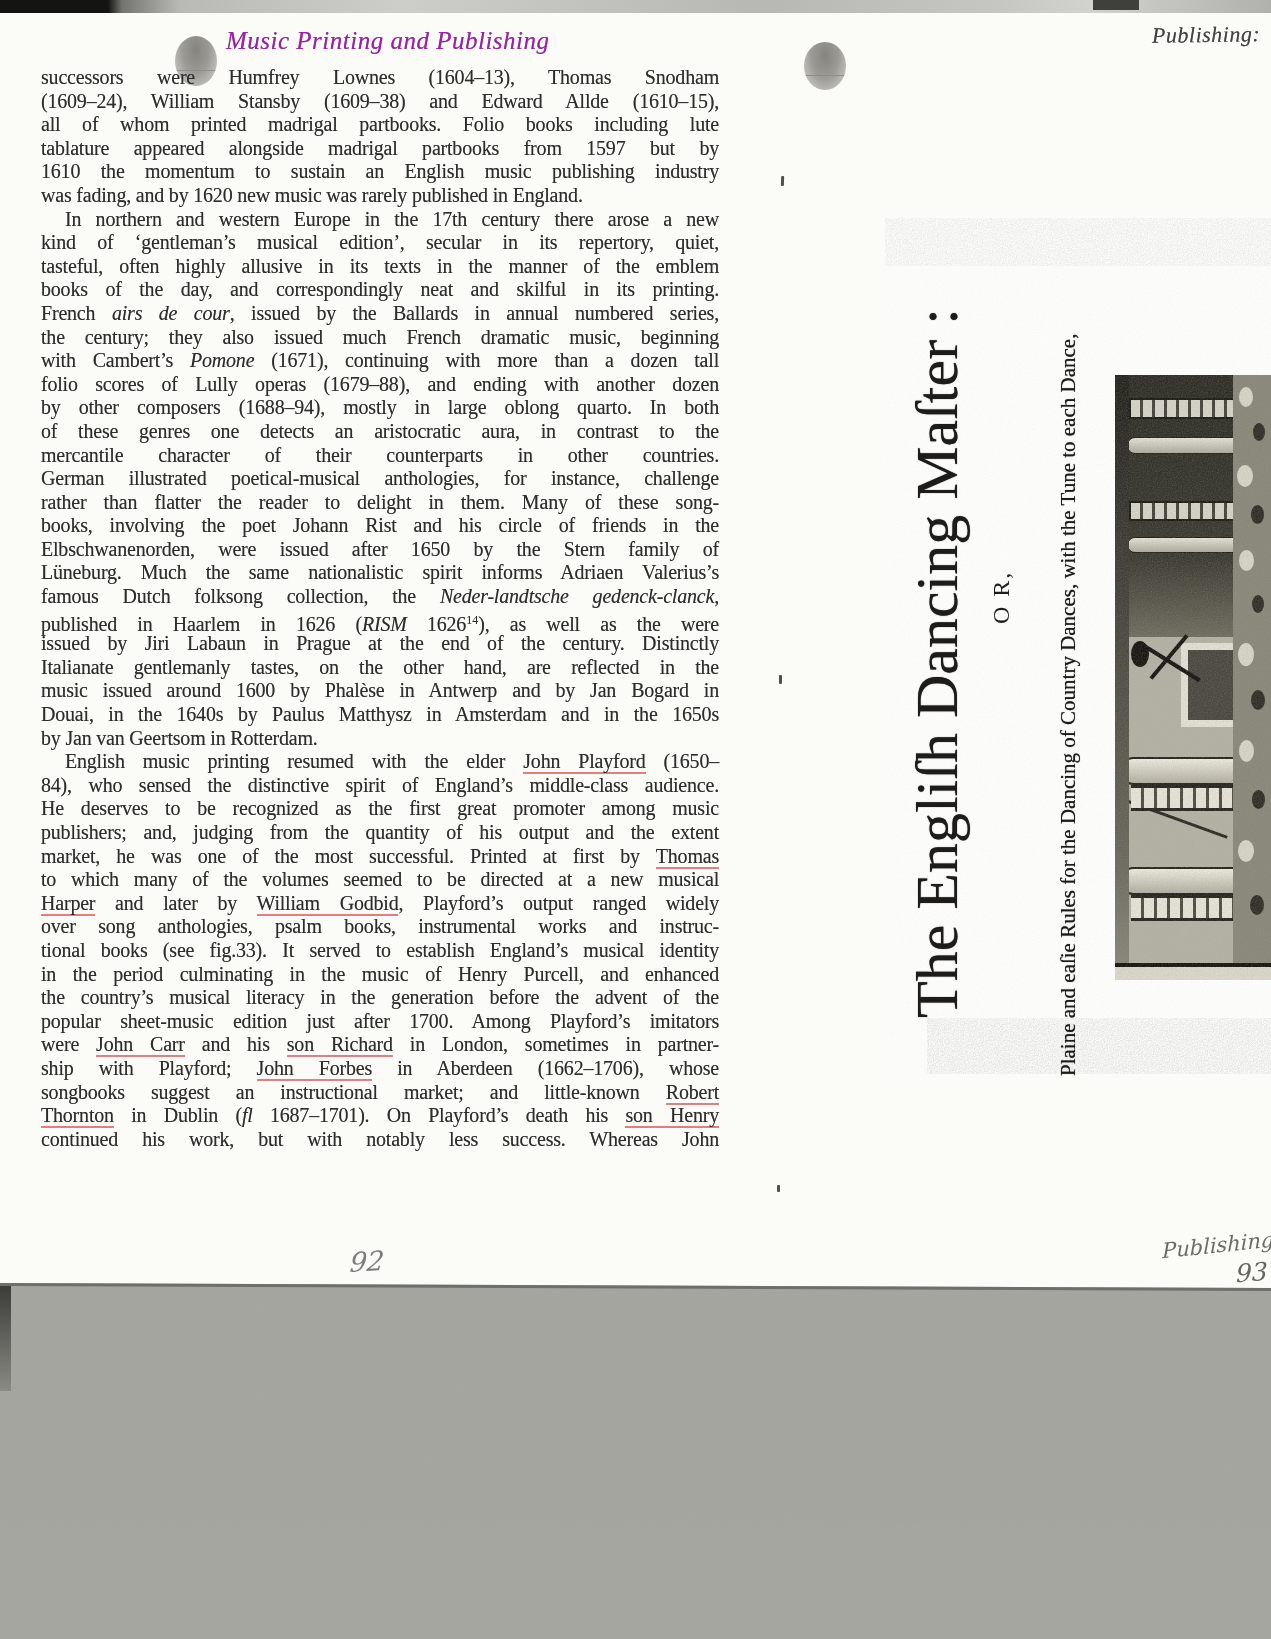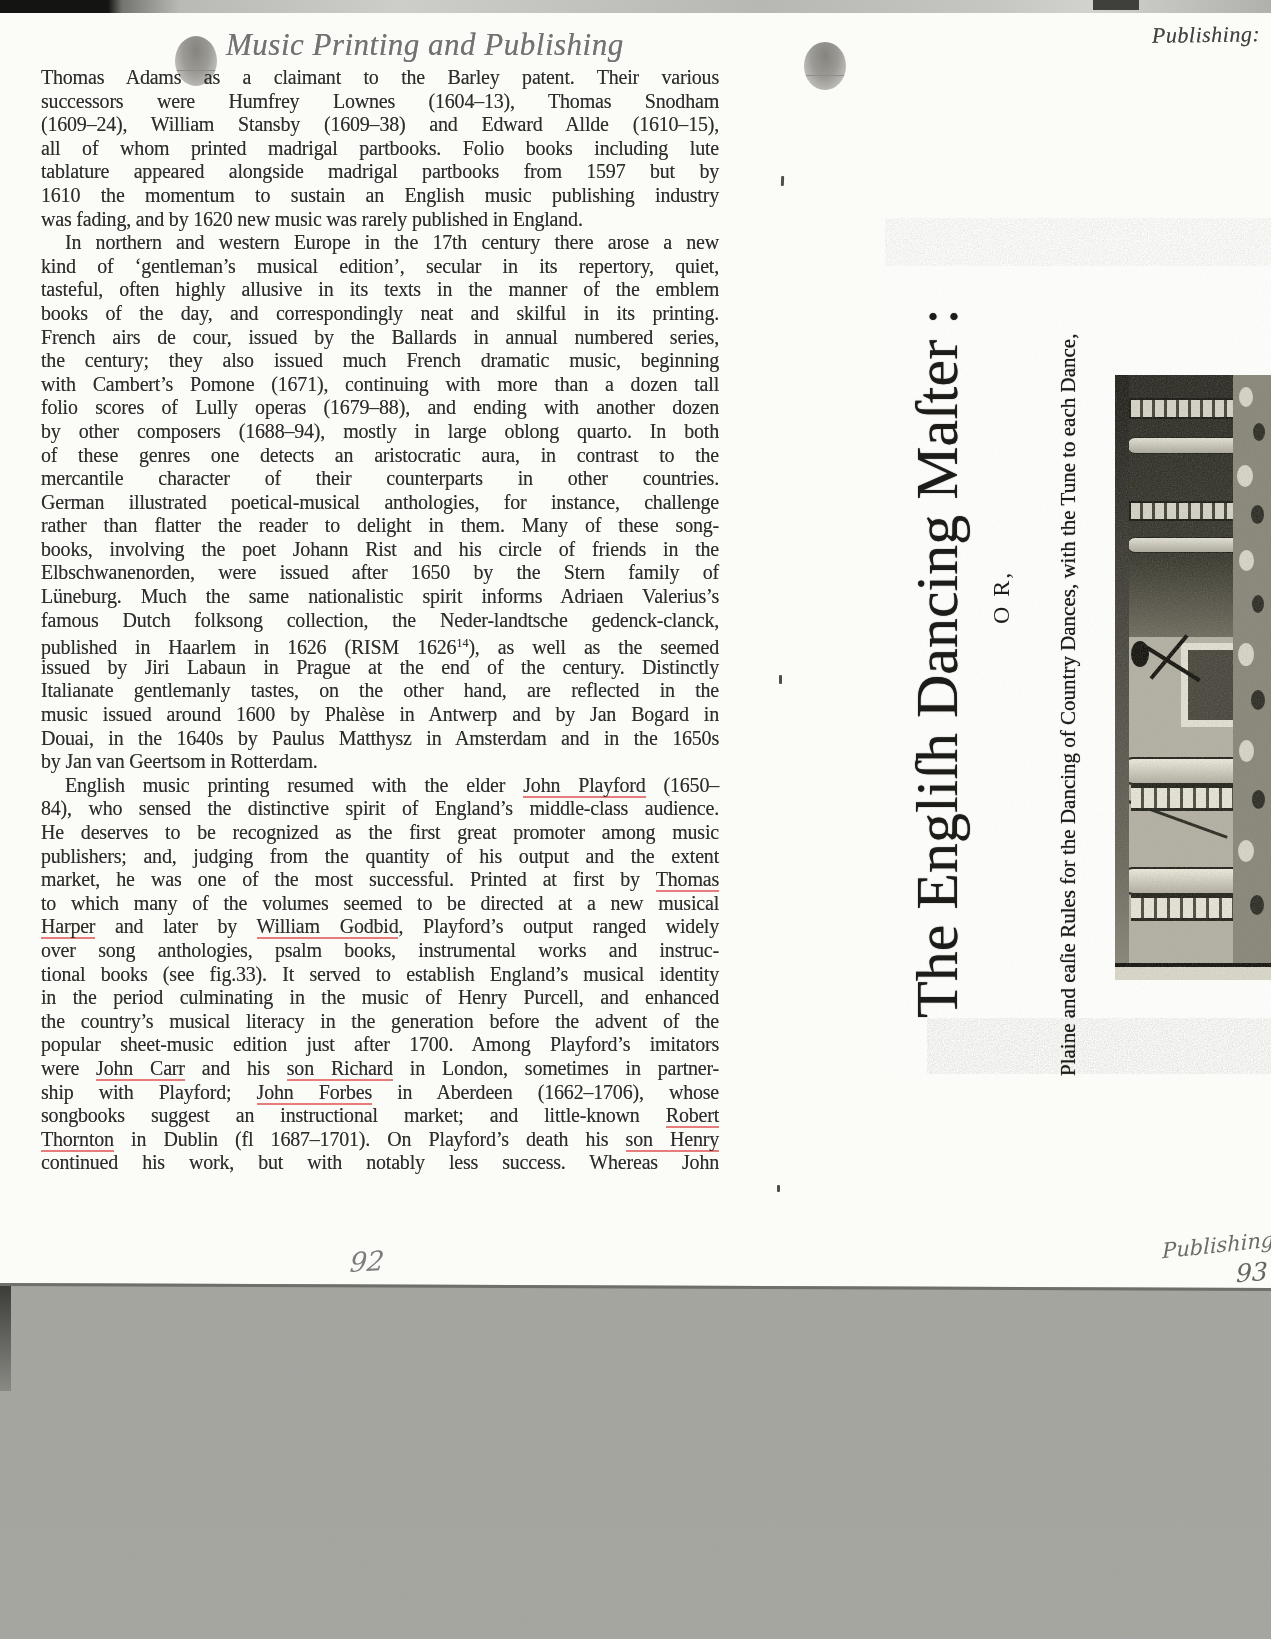--- a/index.html
+++ b/index.html
@@ -10,31 +10,31 @@
     background:linear-gradient(90deg,#141412 0px,#141412 108px,#73736f 122px,#b9b9b5 180px,
       #cdcdc9 400px,#b7b7b3 760px,#c6c6c2 1000px,#d2d2ce 1090px,#b0b0ac 1271px);}
   .top-strip-patch{position:absolute;left:1093px;top:0;width:46px;height:10px;background:#3f3f3c;}
   
   .punch{position:absolute;border-radius:50%;
     background:radial-gradient(ellipse at 50% 28%,#85847f 0%,#9b9a95 45%,#bcbbb6 75%,#ccccc6 100%);}
   .punch .chord{position:absolute;left:4%;right:4%;top:68%;border-top:1px solid #8e8d89;}
   #punch1{left:175px;top:36px;width:42px;height:50px;}
   #punch2{left:804px;top:42px;width:42px;height:48px;}
   
-  .runhead{position:absolute;font-style:italic;color:#737373;font-size:31px;letter-spacing:.5px;
+  .runhead{position:absolute;font-style:italic;color:#a21caf;font-size:25px;letter-spacing:.5px;
     text-shadow:0 0 .6px rgba(50,50,50,.55);}
   #runhead-left{left:226px;top:27px;}
   #runhead-right{left:1152px;top:22px;font-size:22px;color:#434240;transform:rotate(-.8deg);}
   
   #body-col{position:absolute;left:41px;top:66px;width:678px;font-size:20px;line-height:23.6px;
     letter-spacing:-.2px;color:var(--ink,#2e2d2b);text-shadow:0 0 .5px rgba(45,45,45,.5);}
   .bl{text-align:justify;text-align-last:justify;white-space:nowrap;height:23.6px;}
   .bl.ind{padding-left:24px;}
   .bl.end{text-align-last:left;}
-  .bl span.i{}
+  .bl span.i{font-style:italic;}
   .bl span.u{border-bottom:2px solid var(--ul,#e57d7d);}
   .bl span.s{font-size:.6em;vertical-align:.55em;letter-spacing:0;}
   
   .hand{position:absolute;font-family:"DejaVu Serif",serif;font-style:italic;}
   #hw-92{left:350px;top:1246px;font-size:27px;color:#7c7c7e;transform:rotate(-3deg) skewX(-8deg);}
   #hw-pub{left:1162px;top:1233px;font-size:21px;color:#6b6b66;transform:rotate(-6deg) skewX(-6deg);}
   #hw-93{left:1236px;top:1258px;font-size:25px;color:#66665f;transform:rotate(-4deg) skewX(-5deg);}
   
   #plate{position:absolute;left:885px;top:218px;width:386px;height:858px;background:#fdfdfb;}
   .grain-svg{position:absolute;pointer-events:none;}
@@ -175,21 +175,20 @@
   <div class="runhead" id="runhead-right">Publishing:</div>
 
   <div class="punch" id="punch1">
       <div class="chord"></div>
     </div>
   <div class="punch" id="punch2">
       <div class="chord"></div>
     </div>
 
   <div id="body-col">
-      <div class="bl"><span>Thomas Adams as a claimant to the Barley patent. Their various</span></div>
       <div class="bl"><span>successors were Humfrey Lownes (1604–13), Thomas Snodham</span></div>
       <div class="bl"><span>(1609–24), William Stansby (1609–38) and Edward Allde (1610–15),</span></div>
       <div class="bl"><span>all of whom printed madrigal partbooks. Folio books including lute</span></div>
       <div class="bl"><span>tablature appeared alongside madrigal partbooks from 1597 but by</span></div>
       <div class="bl"><span>1610 the momentum to sustain an English music publishing industry</span></div>
       <div class="bl end"><span>was fading, and by 1620 new music was rarely published in England.</span></div>
       <div class="bl ind"><span>In northern and western Europe in the 17th century there arose a new</span></div>
       <div class="bl"><span>kind of ‘gentleman’s musical edition’, secular in its repertory, quiet,</span></div>
       <div class="bl"><span>tasteful, often highly allusive in its texts in the manner of the emblem</span></div>
       <div class="bl"><span>books of the day, and correspondingly neat and skilful in its printing.</span></div>
@@ -199,21 +198,21 @@
       <div class="bl"><span>folio scores of Lully operas (1679–88), and ending with another dozen</span></div>
       <div class="bl"><span>by other composers (1688–94), mostly in large oblong quarto. In both</span></div>
       <div class="bl"><span>of these genres one detects an aristocratic aura, in contrast to the</span></div>
       <div class="bl"><span>mercantile character of their counterparts in other countries.</span></div>
       <div class="bl"><span>German illustrated poetical-musical anthologies, for instance, challenge</span></div>
       <div class="bl"><span>rather than flatter the reader to delight in them. Many of these song-</span></div>
       <div class="bl"><span>books, involving the poet Johann Rist and his circle of friends in the</span></div>
       <div class="bl"><span>Elbschwanenorden, were issued after 1650 by the Stern family of</span></div>
       <div class="bl"><span>Lüneburg. Much the same nationalistic spirit informs Adriaen Valerius’s</span></div>
       <div class="bl"><span>famous Dutch folksong collection, the </span><span class="i">Neder-landtsche gedenck-clanck</span><span>,</span></div>
-      <div class="bl"><span>published in Haarlem in 1626 (</span><span class="i">RISM</span><span> 1626</span><span class="s">14</span><span>), as well as the seemed</span></div>
+      <div class="bl"><span>published in Haarlem in 1626 (</span><span class="i">RISM</span><span> 1626</span><span class="s">14</span><span>), as well as the were</span></div>
       <div class="bl"><span>issued by Jiri Labaun in Prague at the end of the century. Distinctly</span></div>
       <div class="bl"><span>Italianate gentlemanly tastes, on the other hand, are reflected in the</span></div>
       <div class="bl"><span>music issued around 1600 by Phalèse in Antwerp and by Jan Bogard in</span></div>
       <div class="bl"><span>Douai, in the 1640s by Paulus Matthysz in Amsterdam and in the 1650s</span></div>
       <div class="bl end"><span>by Jan van Geertsom in Rotterdam.</span></div>
       <div class="bl ind"><span>English music printing resumed with the elder </span><span class="u">John Playford</span><span> (1650–</span></div>
       <div class="bl"><span>84), who sensed the distinctive spirit of England’s middle-class audience.</span></div>
       <div class="bl"><span>He deserves to be recognized as the first great promoter among music</span></div>
       <div class="bl"><span>publishers; and, judging from the quantity of his output and the extent</span></div>
       <div class="bl"><span>market, he was one of the most successful. Printed at first by </span><span class="u">Thomas</span></div>

